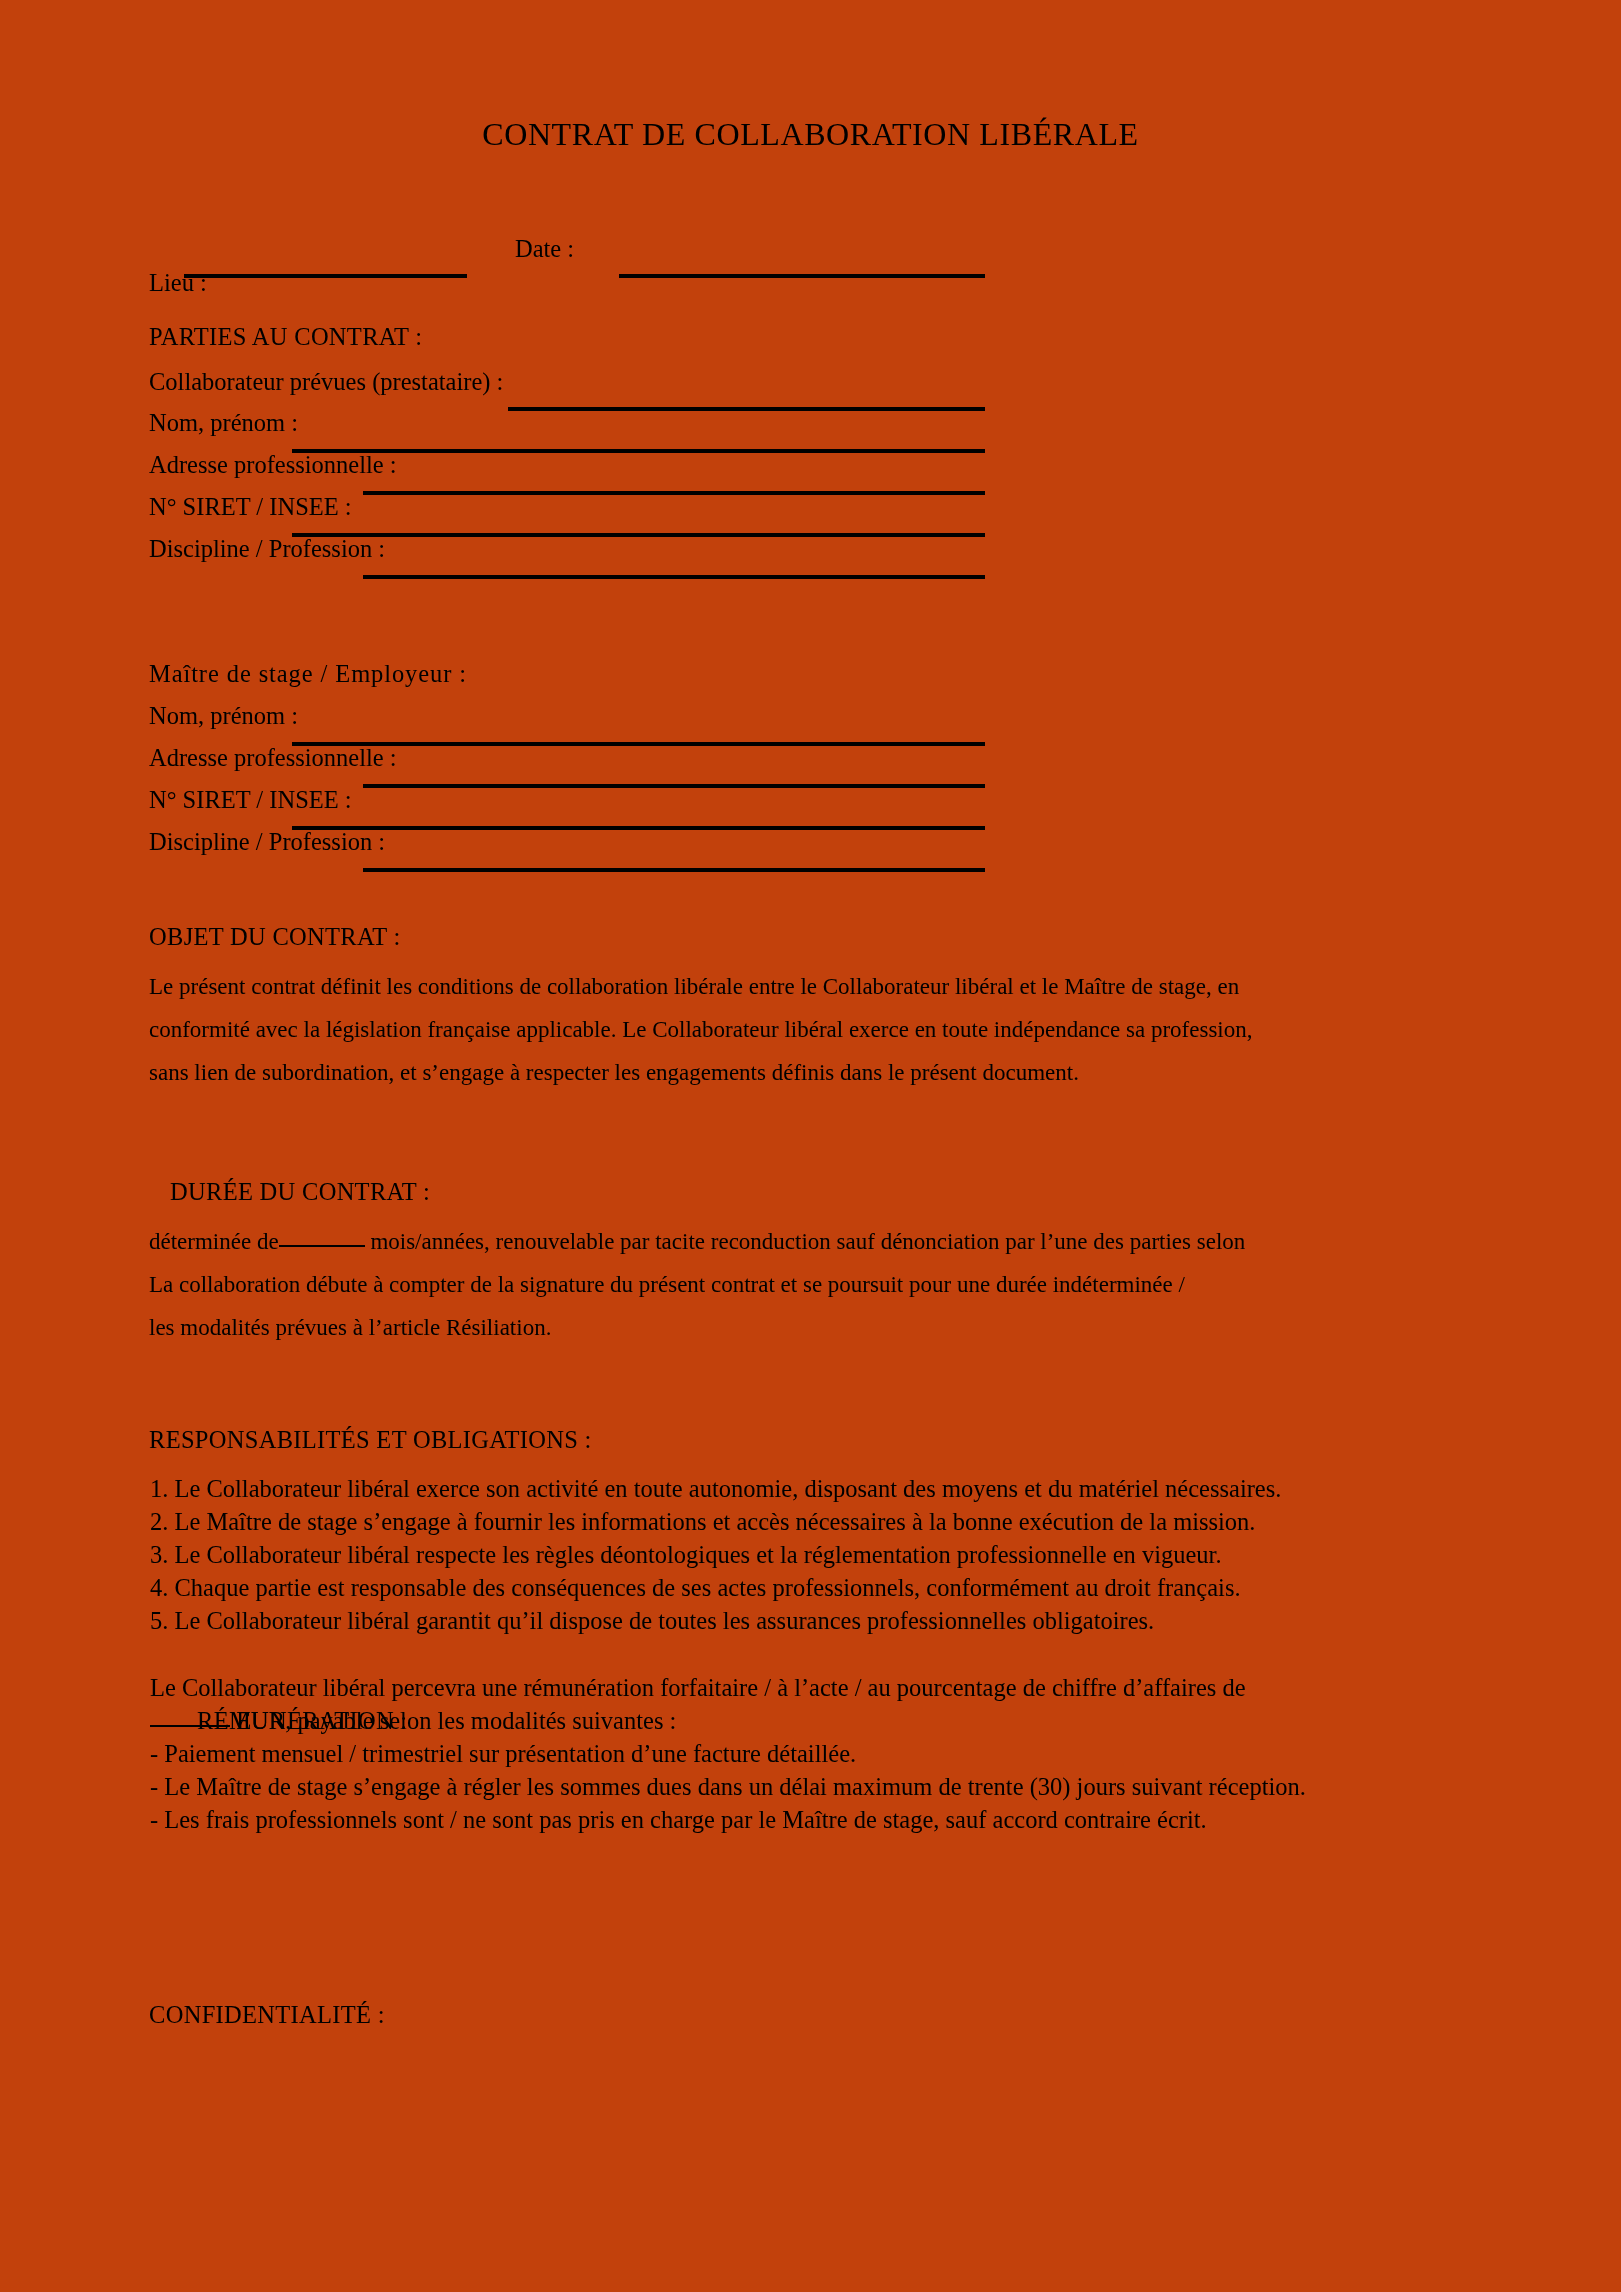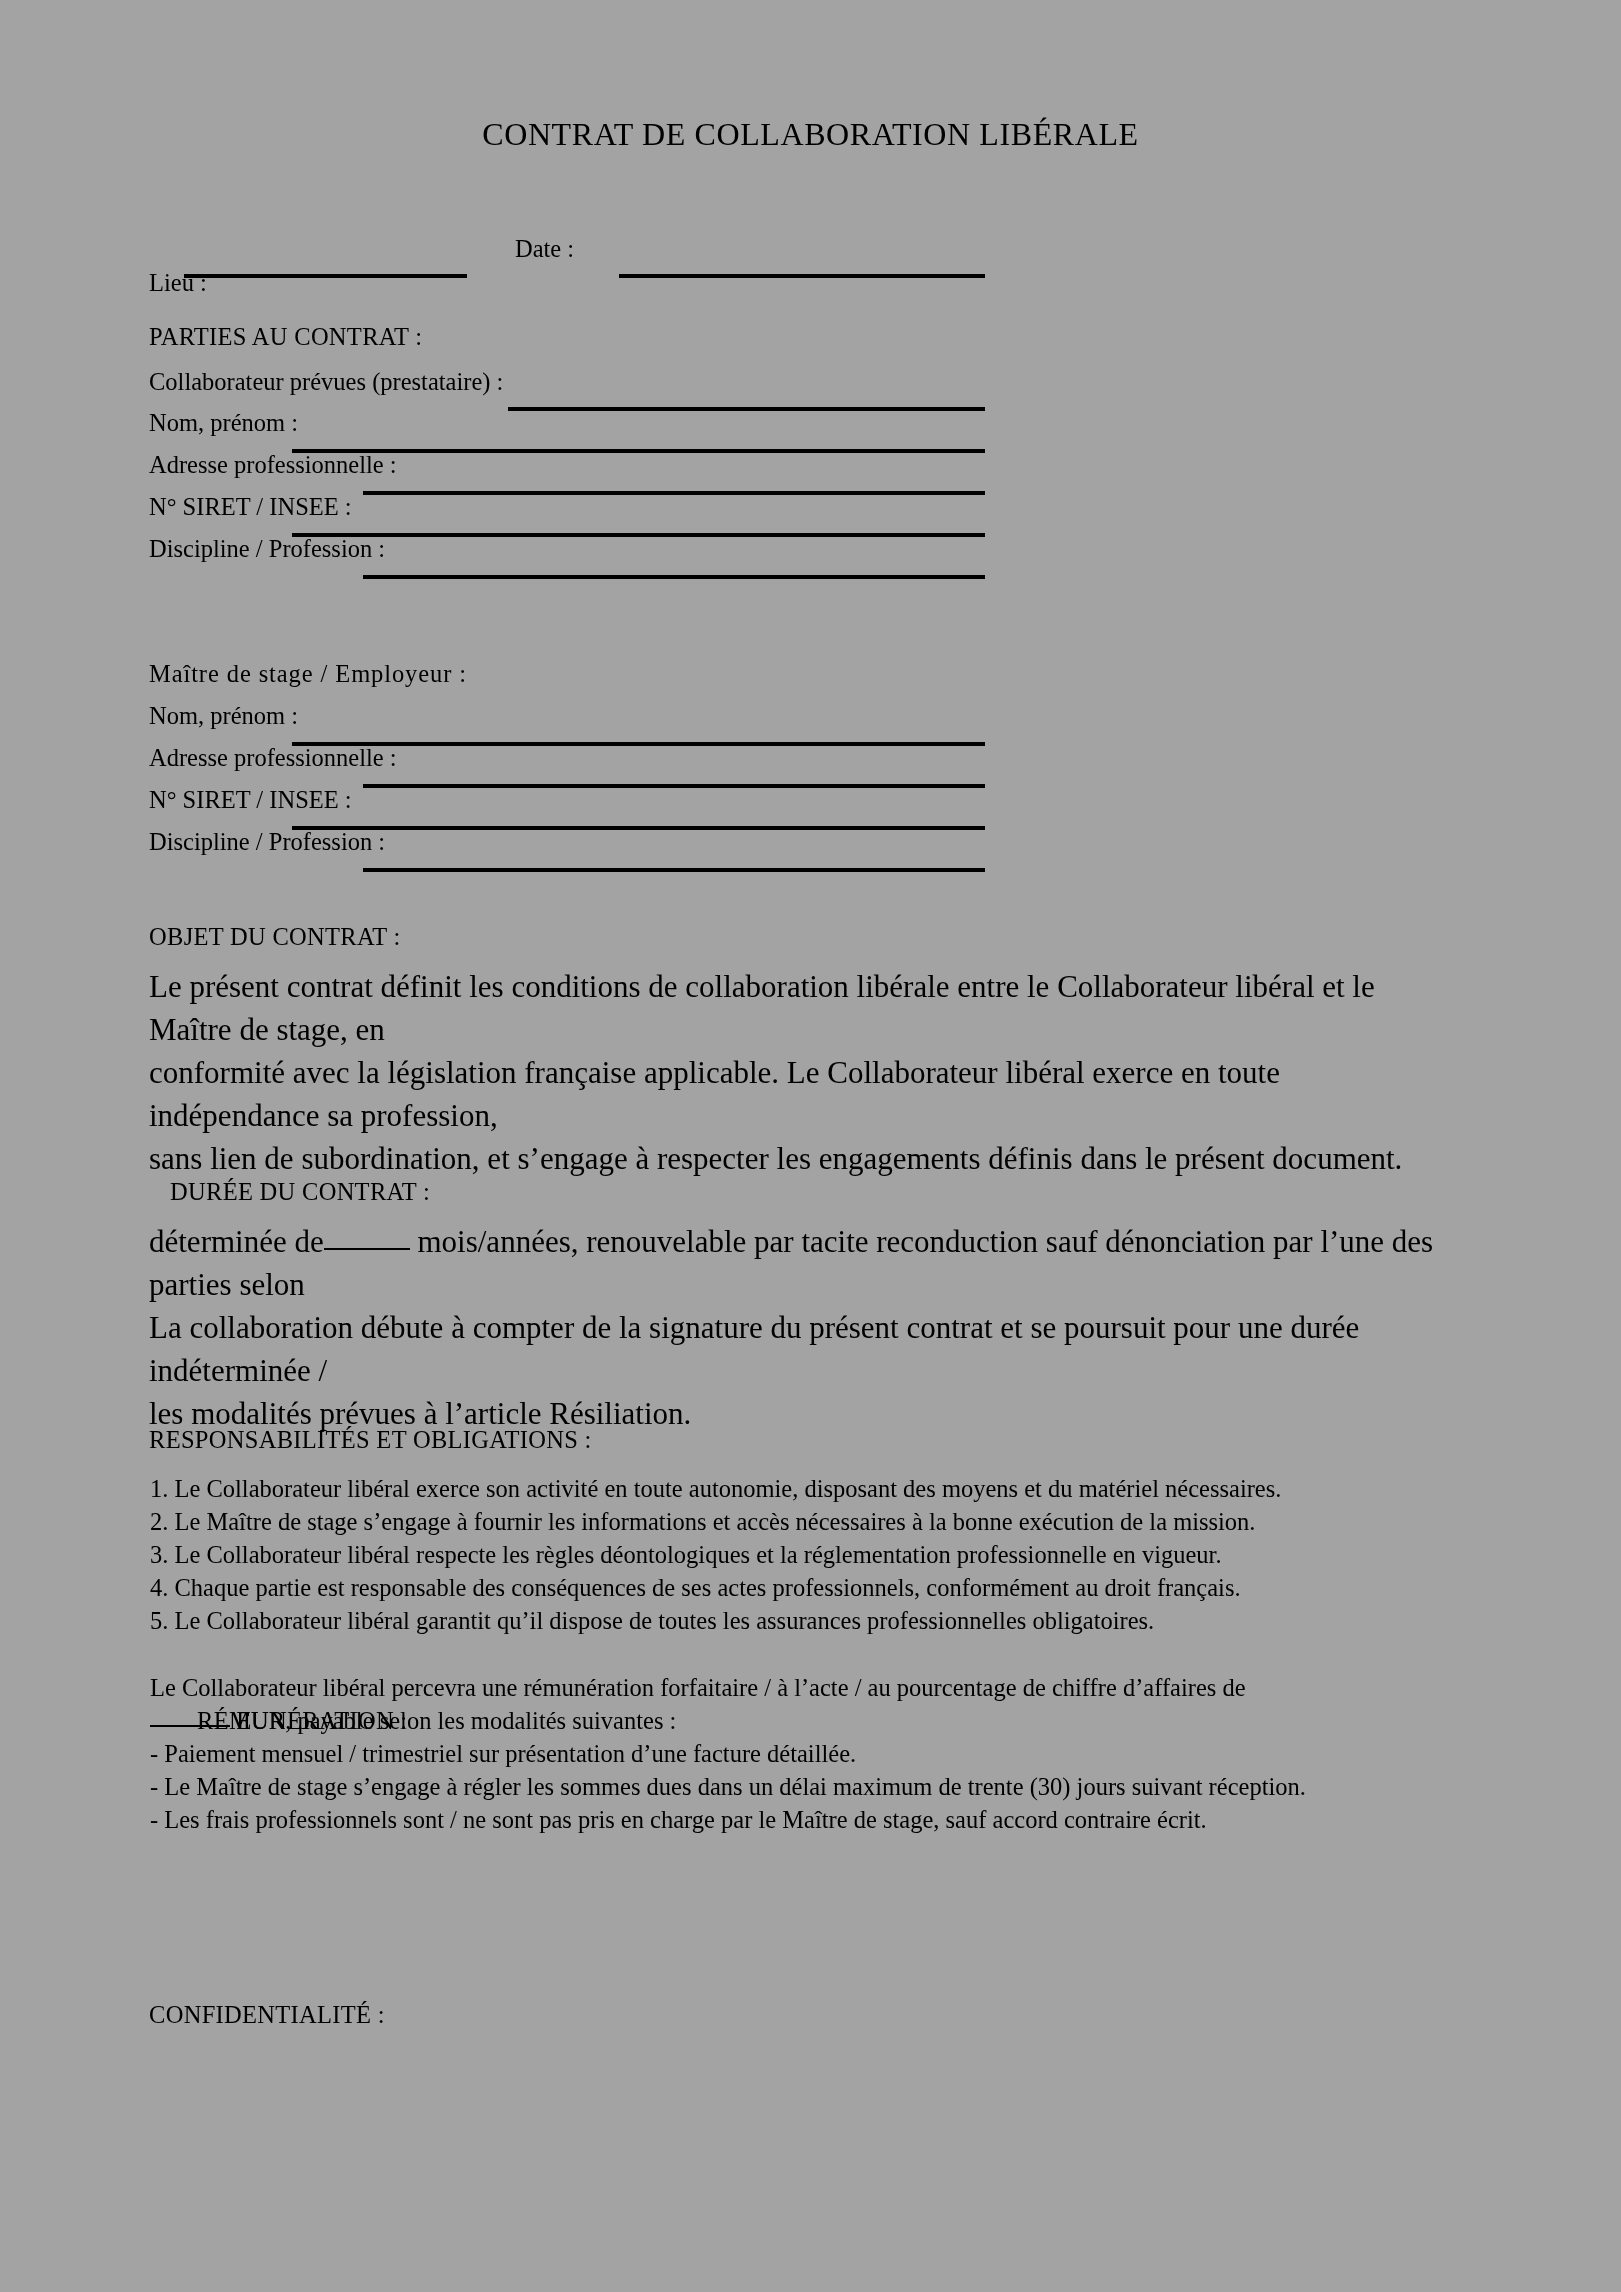--- a/index.html
+++ b/index.html
@@ -4,21 +4,21 @@
 <style>
   html, body {
     margin: 0;
     padding: 0;
     background: #ffffff;
   }
   .page {
     position: relative;
     width: 1621px;
     height: 2293px;
-    background: #a3a3a3;
+    background: #c2410c;
     font-family: "Liberation Serif", "DejaVu Serif", serif;
     color: #000000;
     overflow: hidden;
     box-sizing: border-box;
   }
 
   
   .doc-title {
     position: absolute;
     left: 0;
@@ -52,21 +52,21 @@
   
   .rule {
     position: absolute;
     height: 3.9px;
     background: #000000;
   }
 
   
   .para {
     position: absolute;
-    font-size: 31px;
+    font-size: 23px;
     line-height: 43px;
     text-align: left;
   }
   .para p {
     margin: 0;
   }
 
   .tight {
     position: absolute;
     font-size: 24.5px;

